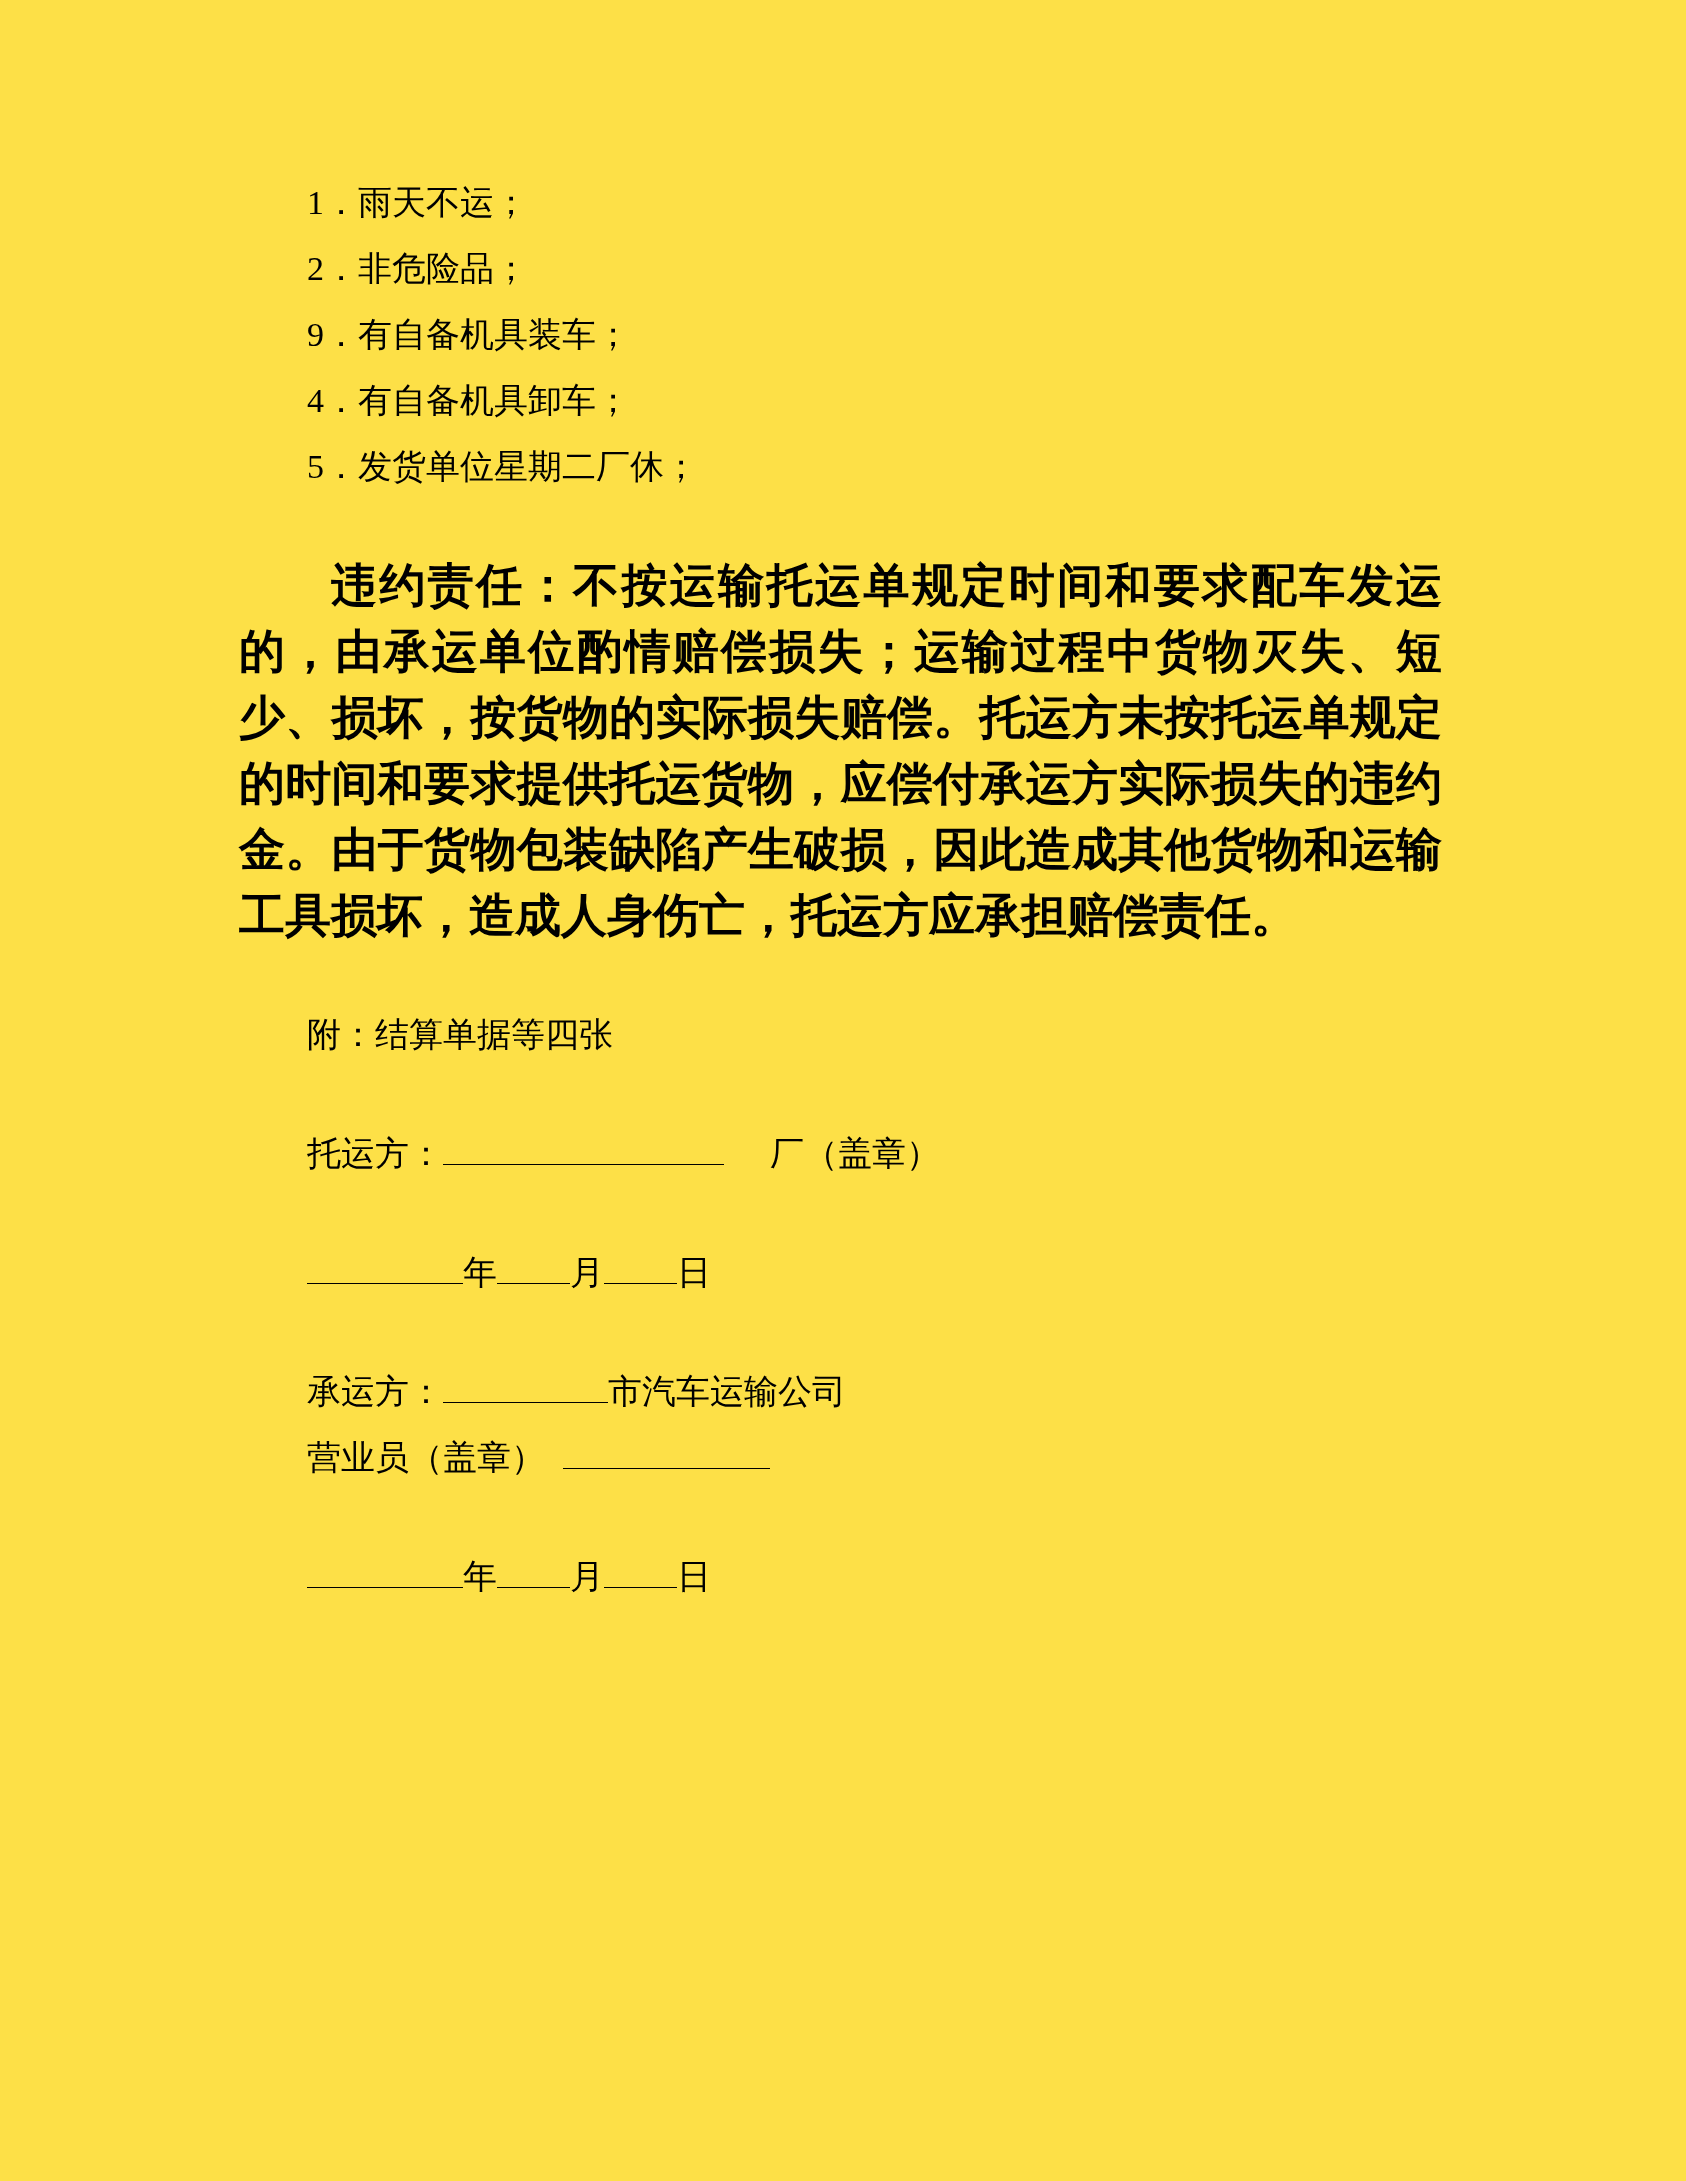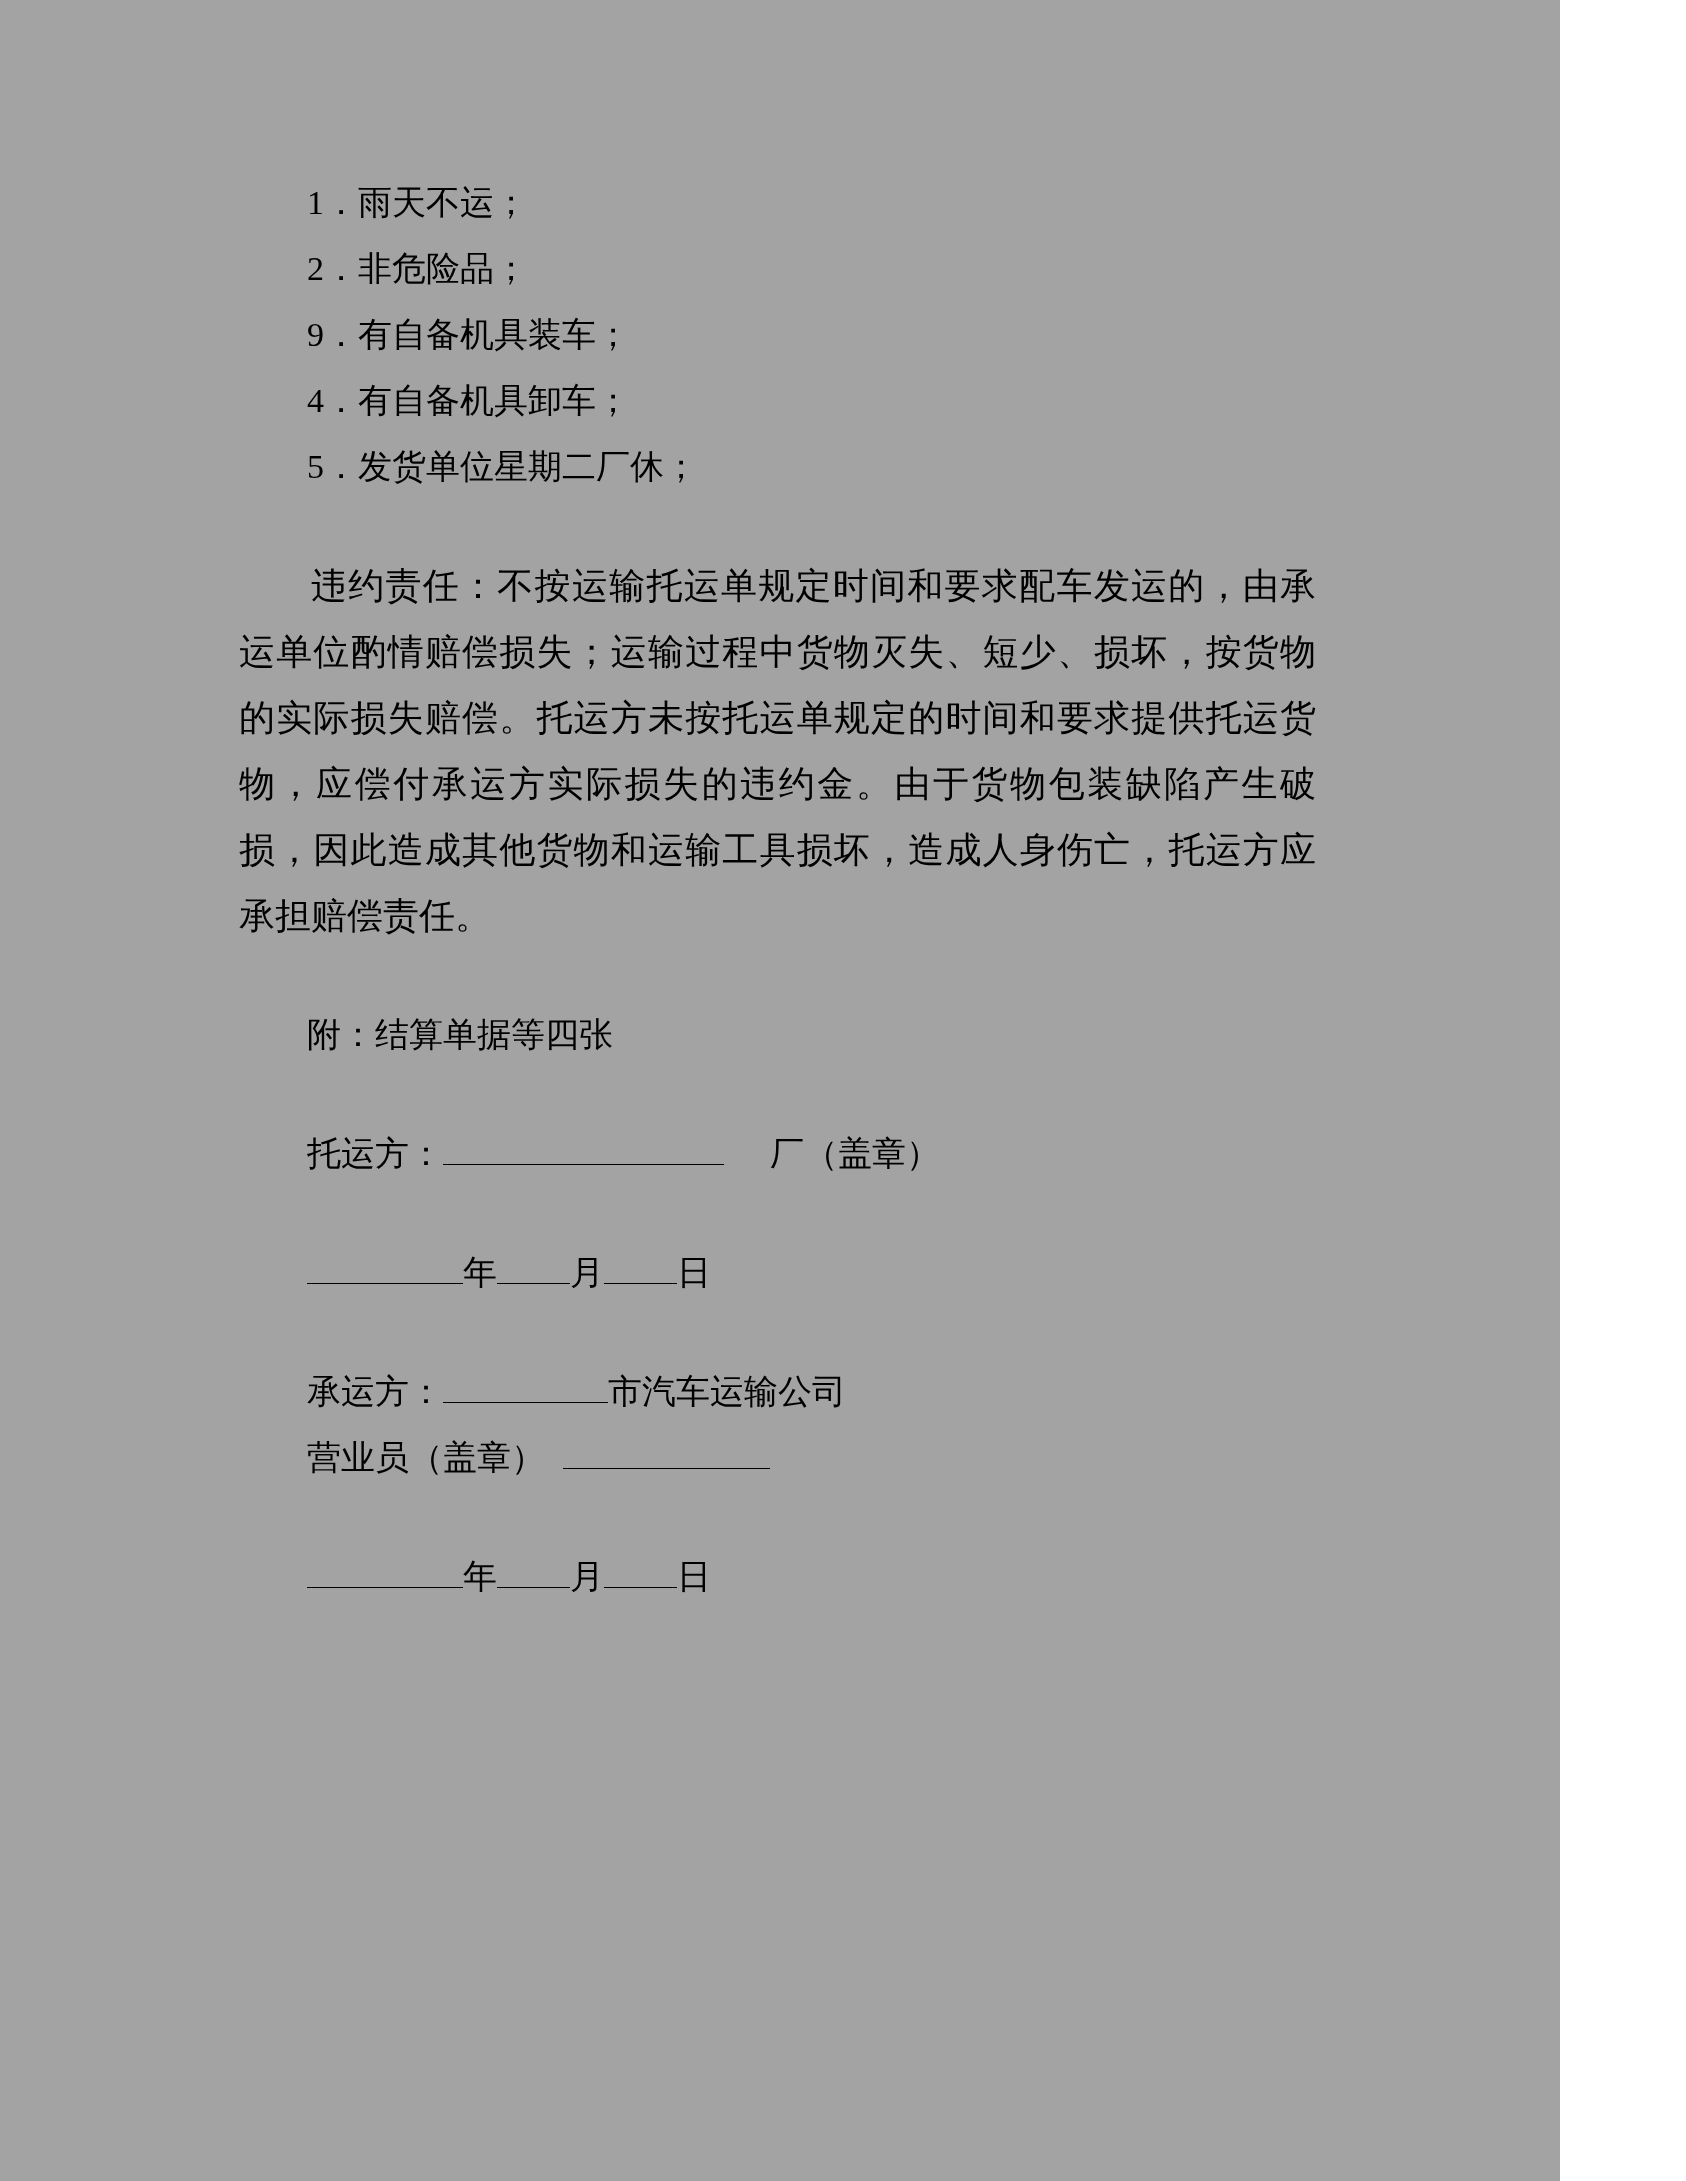--- a/index.html
+++ b/index.html
@@ -9,36 +9,37 @@
   }
   body {
     width: 1686px;
     height: 2182px;
     font-family: "Liberation Serif", "DejaVu Serif", serif;
     color: #000000;
     position: relative;
   }
   .page {
     box-sizing: border-box;
-    width: 1560px;
+    width: 1686px;
     height: 2182px;
     padding: 170px 244px 0 239px;
-    background: #a3a3a3;
+    background: #fde047;
   }
   .line {
     font-size: 34px;
     line-height: 66px;
     text-indent: 2em;
     white-space: nowrap;
   }
   .para {
-    font-size: 36px;
+    font-size: 46px;
     line-height: 66px;
     text-indent: 2em;
     text-align: justify;
+    font-weight: bold;
   }
   .sec { margin-top: 53px; }
   .blank {
     display: inline-block;
     height: 7.3px;
     border-bottom: 1.8px solid #000000;
   }
   .w200 { width: 184px; }
   .w360 { width: 329px; }
   .w306 { width: 281px; }

